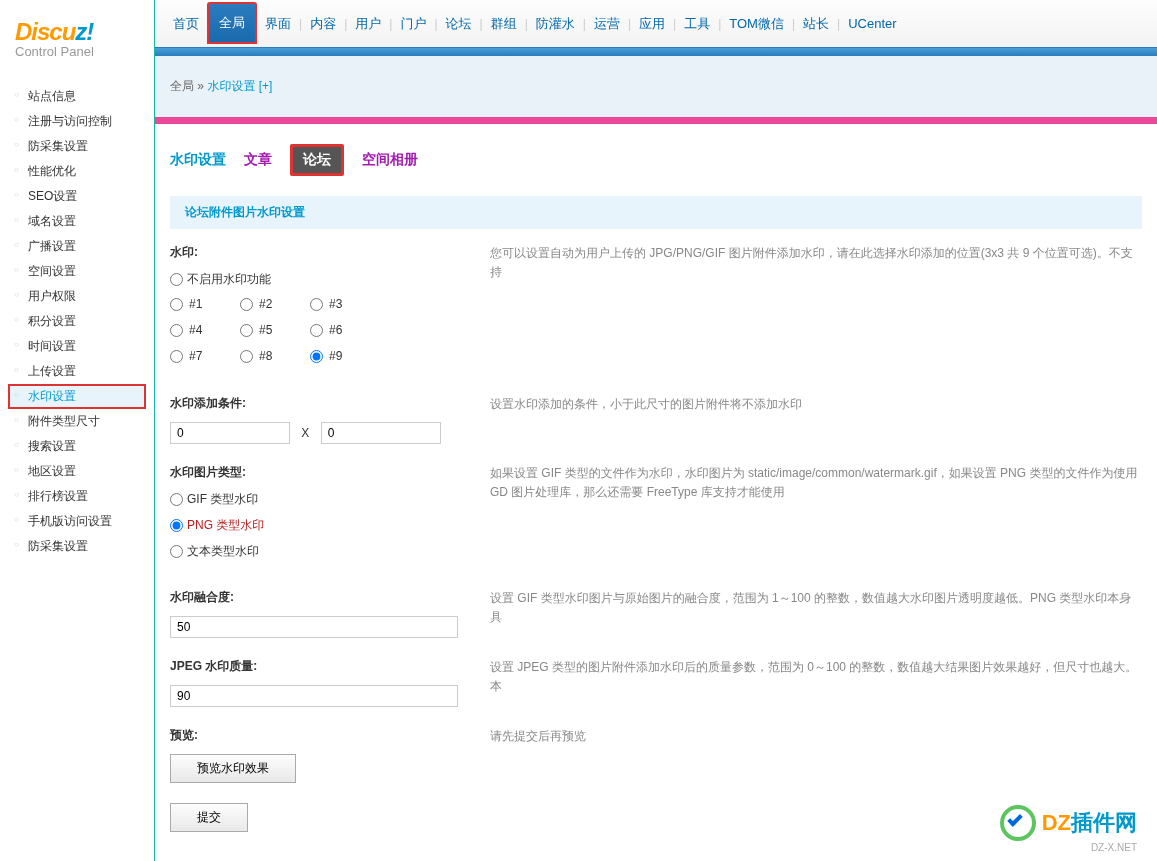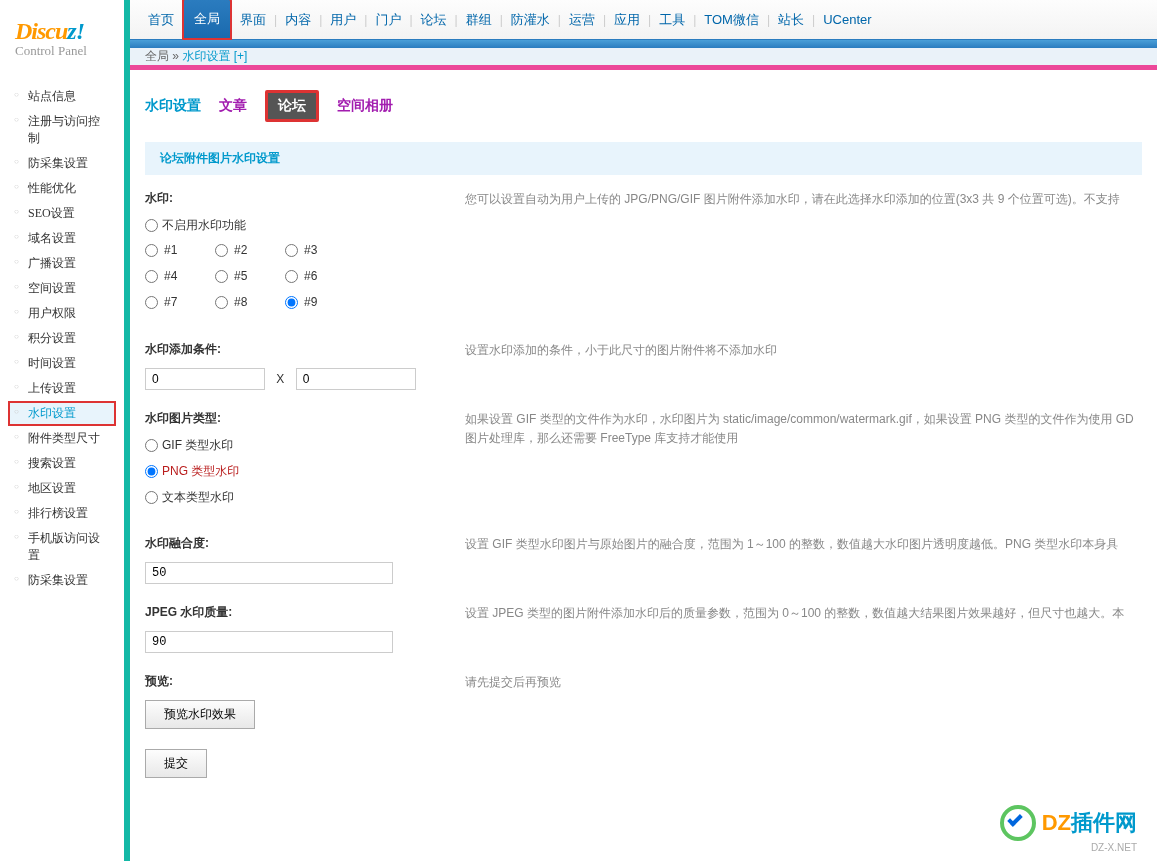--- a/index.html
+++ b/index.html
@@ -1,44 +1,44 @@
 <!DOCTYPE html>
 <html><head>
   <meta charset="utf-8">
   <style>
     * { margin: 0; padding: 0; box-sizing: border-box; }
     body { font-family: Arial, "Microsoft YaHei", sans-serif; font-size: 12px; color: #333; background: #fff; }
     
     .container { display: flex; min-height: 861px; position: relative; }
     
-    .sidebar { width: 130px; background: #fff; border-right: 6px solid #14b8a6; font-family: Liberation Serif, serif; }
+    .sidebar { width: 155px; background: #fff; border-right: 1px solid #14b8a6; }
     .logo { padding: 18px 15px 10px; }
     .logo-text1 { color: #ff9900; font-size: 24px; font-weight: bold; font-style: italic; letter-spacing: -1px; }
     .logo-text2 { color: #0099cc; font-size: 24px; font-weight: bold; font-style: italic; letter-spacing: -1px; }
     .logo-excl { color: #0099cc; font-size: 24px; font-weight: bold; font-style: italic; }
     .logo-sub { color: #999; font-size: 13px; margin-top: -2px; }
     
     .side-menu { list-style: none; padding: 15px 8px; }
     .side-menu li { padding: 4px 10px 4px 20px; position: relative; }
     .side-menu li::before { content: "○"; position: absolute; left: 6px; color: #ccc; font-size: 8px; top: 6px; }
     .side-menu li a { color: #333; text-decoration: none; }
     .side-menu li.active { background: #e8f4fc; border: 2px solid #d33; padding: 2px 8px 2px 18px; }
     .side-menu li.active a { color: #0099cc; }
     .side-menu li.active::before { left: 4px; top: 4px; }
     
     .main { flex: 1; }
     
-    .topnav { background: linear-gradient(#fdfdfd, #f3f3f3); border-bottom: 1px solid #2b7cbf; height: 40px; display: flex; align-items: center; padding: 0 10px; }
+    .topnav { background: linear-gradient(#fdfdfd, #f3f3f3); border-bottom: 1px solid #2b7cbf; height: 48px; display: flex; align-items: center; padding: 0 10px; }
     .topnav a { color: #0066aa; text-decoration: none; padding: 0 8px; font-size: 13px; height: 40px; line-height: 40px; display: inline-block; }
     .topnav .sep { color: #ccc; }
     .topnav a.nav-active { background: linear-gradient(#2b7cbf, #1a6aae); color: #fff; border: 2px solid #d33; padding: 0 10px; height: 42px; line-height: 38px; margin-top: -2px; border-radius: 3px 3px 0 0; }
     
     .nav-bg { background: linear-gradient(#4a9fd8, #2b7cbf); height: 8px; }
     
-    .breadcrumb { background: #eaf2f9; padding: 0 15px; border-bottom: 5px solid #ec4899; color: #666; }
+    .breadcrumb { background: #eaf2f9; padding: 22px 15px; border-bottom: 7px solid #ec4899; color: #666; }
     .breadcrumb a { color: #0099cc; text-decoration: none; }
     .breadcrumb .plus { color: #0099cc; }
     
     .tabs { padding: 20px 15px 10px; display: flex; align-items: center; gap: 18px; }
     .tabs a { color: #a21caf; text-decoration: none; font-size: 14px; font-weight: bold; }
     .tabs a.tab-active { color: #0099cc; }
     .tabs a.tab-boxed { background: #555; color: #fff; padding: 4px 10px; border: 3px solid #d33; border-radius: 2px; }
     
     .section-title { background: #e8f4fc; color: #0099cc; font-weight: bold; padding: 8px 15px; margin: 10px 15px 0; }
     
@@ -50,26 +50,26 @@
     
     .radio-row { margin-bottom: 8px; }
     .radio-row label { margin-right: 10px; display: inline-flex; align-items: center; gap: 4px; }
     .radio-row input[type="radio"] { margin: 0; }
     
     .radio-grid { margin-top: 8px; }
     .radio-grid-row { display: flex; gap: 25px; margin-bottom: 12px; }
     .radio-grid-row label { display: inline-flex; align-items: center; gap: 6px; min-width: 45px; }
     
     .text-input { border: 1px solid #ccc; padding: 3px 6px; font-size: 12px; width: 120px; }
-    .text-input-wide { width: 248px; font-family: Liberation Mono, monospace; }
+    .text-input-wide { width: 288px; }
     .dim-x { margin: 0 8px; }
     
     .green-label { color: #b91c1c; }
     
-    .btn { background: linear-gradient(#fdfdfd, #e8e8e8); border: 1px solid #aaa; padding: 5px 18px; font-size: 12px; cursor: pointer; border-radius: 0; }
+    .btn { background: linear-gradient(#fdfdfd, #e8e8e8); border: 1px solid #aaa; padding: 5px 26px; font-size: 12px; cursor: pointer; border-radius: 0; }
     
     .watermark-logo { position: absolute; bottom: 20px; right: 20px; display: flex; align-items: center; gap: 6px; }
     .wm-circle { width: 36px; height: 36px; border: 4px solid #5dc560; border-radius: 50%; position: relative; }
     .wm-check { position: absolute; top: 6px; left: 4px; width: 14px; height: 8px; border-left: 4px solid #0066dd; border-bottom: 4px solid #0066dd; transform: rotate(-45deg); }
     .wm-text1 { color: #ff9900; font-size: 22px; font-weight: bold; }
     .wm-text2 { color: #0099cc; font-size: 22px; font-weight: bold; }
     .wm-sub { color: #aaa; font-size: 10px; position: absolute; bottom: -12px; right: 0; }
   </style>
 </head>
 <body>

